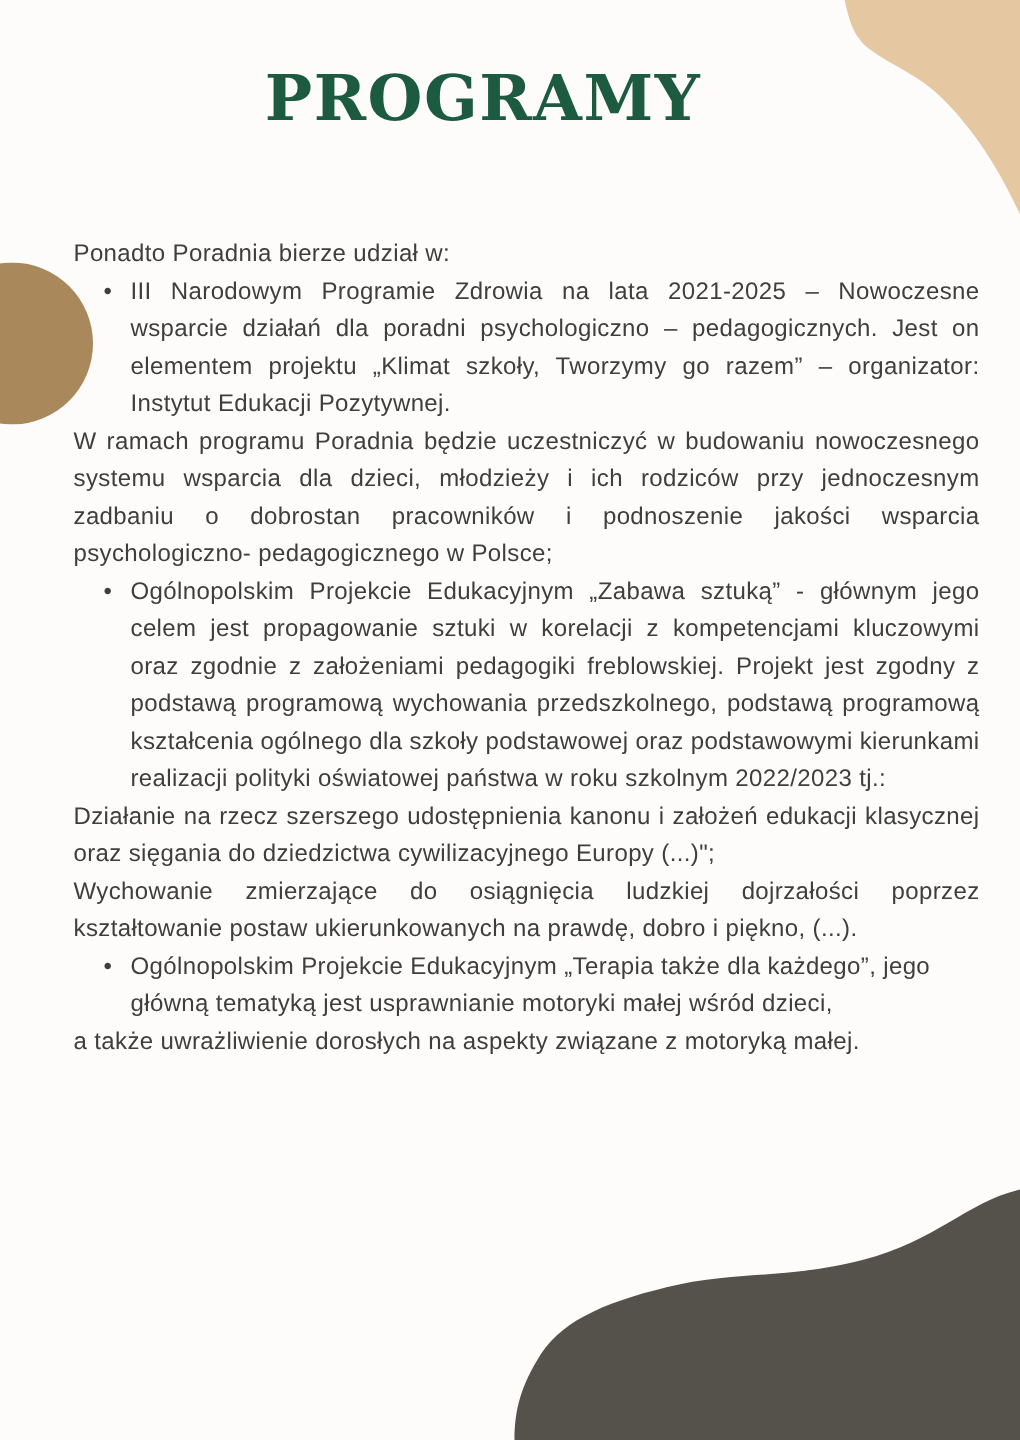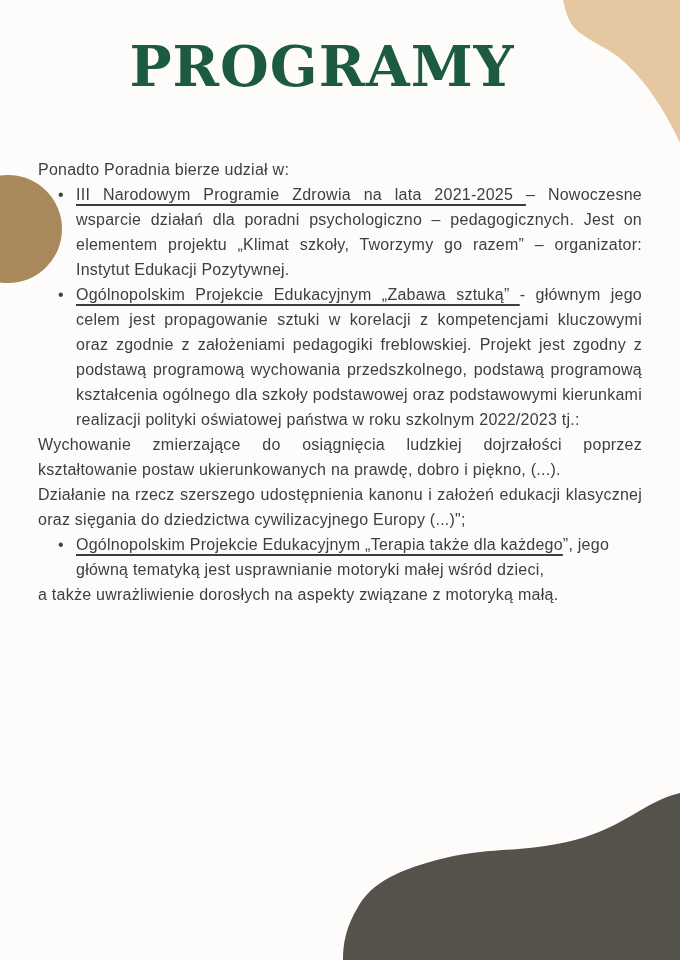--- a/index.html
+++ b/index.html
@@ -20,51 +20,50 @@
 
   .title {
     position: absolute;
     top: 42px;
     left: 0;
     width: 644px;
     margin: 0;
     text-align: center;
     font-family: "DejaVu Serif", serif;
     font-weight: 700;
-    font-size: 56px;
+    font-size: 42px;
     line-height: 48px;
     letter-spacing: 1px;
     color: #1d5b40;
   }
 
   .content {
     position: absolute;
     top: 157px;
-    left: 38px;
+    left: 49px;
     width: 604px;
     color: #3e3e3e;
     font-size: 16px;
     line-height: 25px;
     letter-spacing: 0.25px;
   }
 
   .content p { margin: 0; }
   .just { text-align: justify; }
 
   .bullet { position: relative; padding-left: 38px; margin: 0; }
   .dot {
     position: absolute;
     left: 20px;
     top: 0;
     font-size: 16px;
     color: #3e3e3e;
   }
 
   .lnk {
-    text-decoration: underline;
     text-decoration-thickness: 1.5px;
     text-underline-offset: 4px;
     color: #3e3e3e;
     cursor: pointer;
   }
 </style>
 </head>
 <body>
 
 <div class="page">
@@ -87,31 +86,32 @@
 
   <div class="content">
 
     <p>Ponadto Poradnia bierze udział w:</p>
 
     <div class="bullet just">
       <span class="dot">•</span>
       <span class="lnk">III Narodowym Programie Zdrowia na lata 2021-2025 </span><span>– Nowoczesne wsparcie działań dla poradni psychologiczno – pedagogicznych. Jest on elementem projektu „Klimat szkoły, Tworzymy go razem” – organizator: Instytut Edukacji Pozytywnej.</span>
     </div>
 
+    <p class="just">W ramach programu Poradnia będzie uczestniczyć w budowaniu nowoczesnego systemu wsparcia dla dzieci, młodzieży i ich rodziców przy jednoczesnym zadbaniu o dobrostan pracowników i podnoszenie jakości wsparcia psychologiczno- pedagogicznego w Polsce;</p>
 
     <div class="bullet just">
       <span class="dot">•</span>
       <span class="lnk">Ogólnopolskim Projekcie Edukacyjnym „Zabawa sztuką” </span><span> - głównym jego celem jest propagowanie sztuki w korelacji z kompetencjami kluczowymi oraz zgodnie z założeniami pedagogiki freblowskiej. Projekt jest zgodny z podstawą programową wychowania przedszkolnego, podstawą programową kształcenia ogólnego dla szkoły podstawowej oraz podstawowymi kierunkami realizacji polityki oświatowej państwa w roku szkolnym 2022/2023 tj.:</span>
     </div>
 
+    <p class="just">Działanie na rzecz szerszego udostępnienia kanonu i założeń edukacji klasycznej oraz sięgania do dziedzictwa cywilizacyjnego Europy (...)";</p>
+
     <p class="just">Wychowanie zmierzające do osiągnięcia ludzkiej dojrzałości poprzez kształtowanie postaw ukierunkowanych na prawdę, dobro i piękno, (...).</p>
-
-    <p class="just">Działanie na rzecz szerszego udostępnienia kanonu i założeń edukacji klasycznej oraz sięgania do dziedzictwa cywilizacyjnego Europy (...)";</p>
 
     <div class="bullet">
       <span class="dot">•</span>
       <span class="lnk">Ogólnopolskim Projekcie Edukacyjnym „Terapia także dla każdego</span><span>”, jego główną tematyką jest usprawnianie motoryki małej wśród dzieci,</span>
     </div>
 
-    <p>a także uwrażliwienie dorosłych na aspekty związane z motoryką małą.</p>
+    <p>a także uwrażliwienie dorosłych na aspekty związane z motoryką małej.</p>
 
   </div>
 </div>
 
 </body></html>

